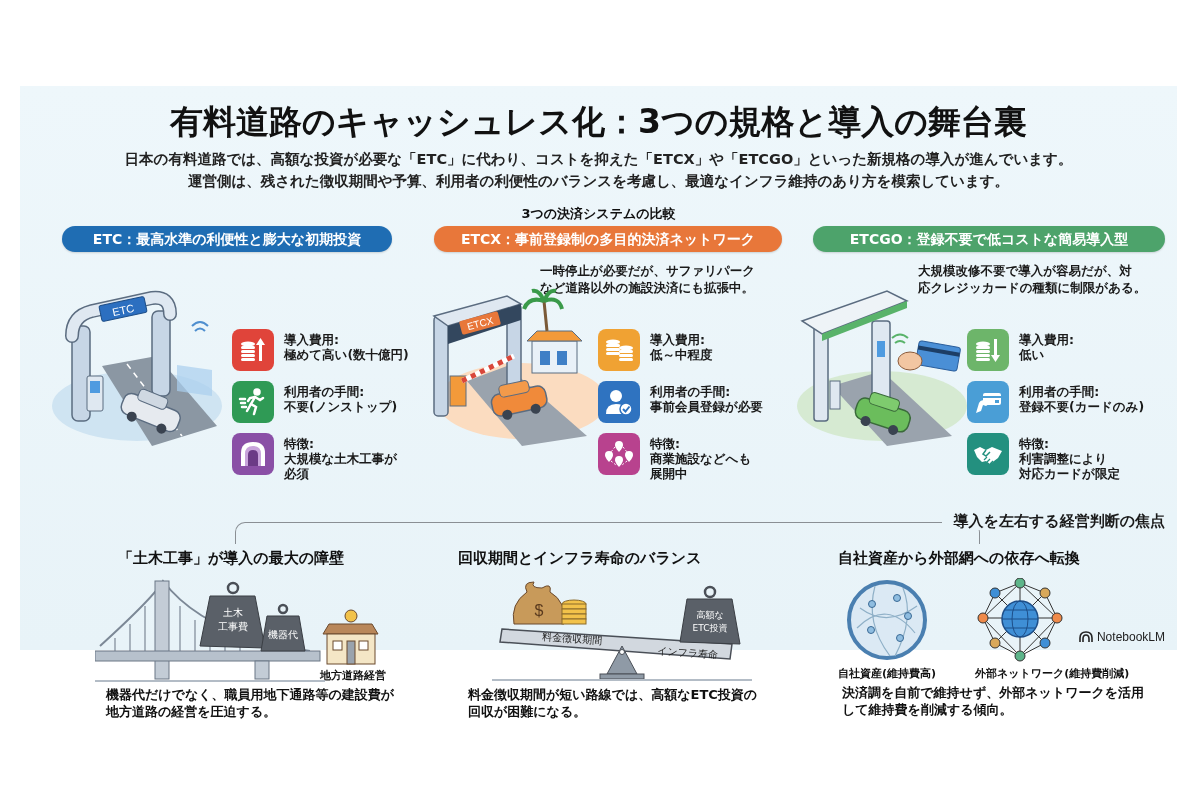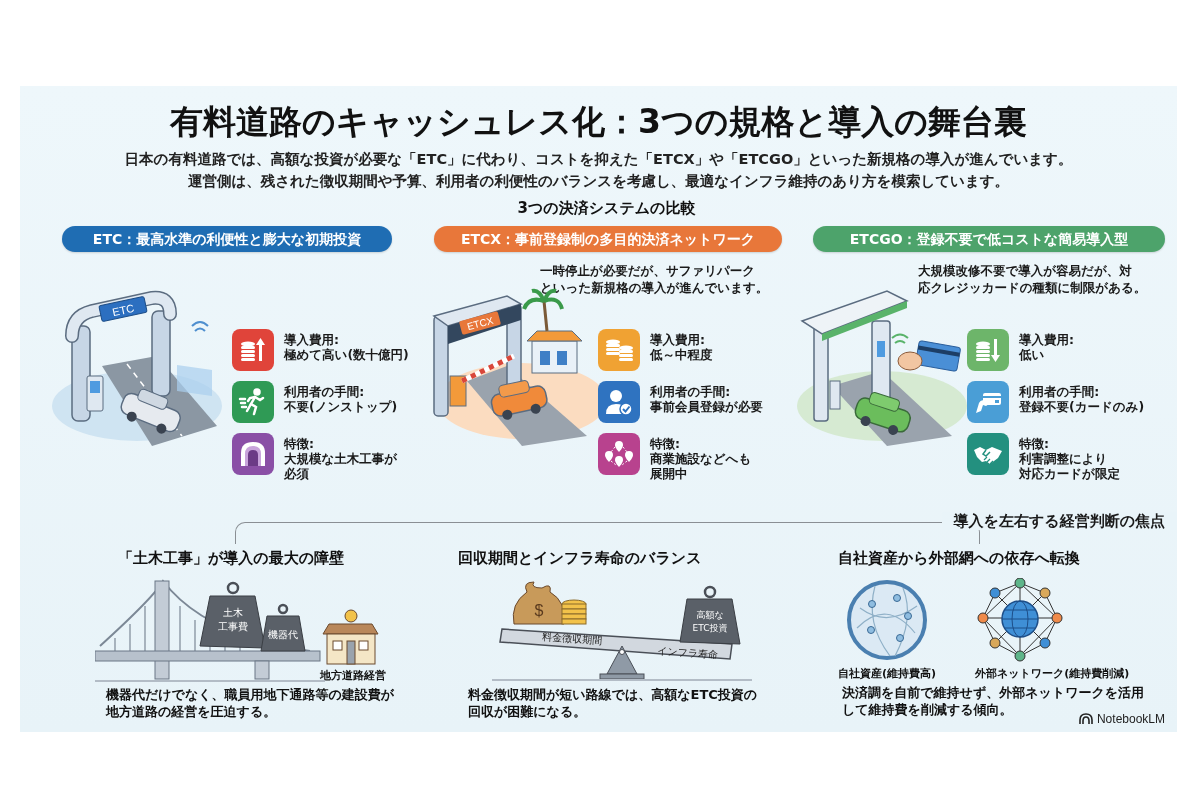--- a/index.html
+++ b/index.html
@@ -1,33 +1,33 @@
 <!DOCTYPE html>
 <html><head>
 <meta charset="utf-8">
 <style>
   * { box-sizing: border-box; margin: 0; padding: 0; }
   html, body { width: 1200px; height: 800px; background: #ffffff; overflow: hidden; }
   body { font-family: "DejaVu Sans", "Liberation Sans", sans-serif; color: #1a1a1a; position: relative; }
 
   .card {
-    position: absolute; left: 20px; top: 86px; width: 1157px; height: 646px;
+    position: absolute; left: 20px; top: 86px; width: 1157px; height: 564px;
     background: linear-gradient(180deg, #eef7fb 0%, #e8f3f8 100%);
   }
   .title {
     position: absolute; left: 0; top: 14px; width: 100%; text-align: center;
     font-size: 33px; font-weight: bold; letter-spacing: 0px; color: #111;
   }
   .subtitle {
     position: absolute; left: 0; top: 62px; width: 100%; text-align: center;
     font-size: 14.5px; line-height: 22px; color: #222; font-weight: bold;
   }
   .section-heading {
-    position: absolute; left: 0; top: 113px; width: 100%; text-align: center;
-    font-size: 15px; font-weight: bold; color: #111; margin-left: 8px;
+    position: absolute; left: 0; top: 119px; width: 100%; text-align: center;
+    font-size: 13px; font-weight: bold; color: #111;
   }
 
   .pill {
     position: absolute; height: 26px; border-radius: 13px; color: #fff;
     font-size: 14px; font-weight: bold; line-height: 26px; text-align: center;
     white-space: nowrap; box-shadow: 0 1px 2px rgba(0,0,0,0.15);
   }
   .pill.blue { background: #1f6db3; left: 42px; top: 140px; width: 330px; }
   .pill.orange { background: #e8773a; left: 414px; top: 140px; width: 348px; }
   .pill.green { background: #4da36b; left: 793px; top: 140px; width: 352px; }
@@ -88,21 +88,21 @@
     <div>運営側は、残された徴収期間や予算、利用者の利便性のバランスを考慮し、最適なインフラ維持のあり方を模索しています。</div>
   </div>
 
   <div class="section-heading">3つの決済システムの比較</div>
 
   <div class="pill blue">ETC：最高水準の利便性と膨大な初期投資</div>
   <div class="pill orange">ETCX：事前登録制の多目的決済ネットワーク</div>
   <div class="pill green">ETCGO：登録不要で低コストな簡易導入型</div>
 
   <div class="desc" style="left:520px; top:176px;">一時停止が必要だが、サファリパーク
-といった新規格の導入が進んでいます。</div>
+など道路以外の施設決済にも拡張中。</div>
   <div class="desc" style="left:898px; top:176px;">大規模改修不要で導入が容易だが、対
 応クレジッカードの種類に制限がある。</div>
 
   <div class="illus" style="left:22px; top:200px; width:180px; height:160px;">
     <svg width="180" height="160" viewBox="0 0 180 160">
       <ellipse cx="95" cy="120" rx="85" ry="35" fill="#cfe4f2"></ellipse>
       <polygon points="60,80 115,70 175,140 110,160" fill="#8b97a3"></polygon>
       <line x1="85" y1="78" x2="140" y2="150" stroke="#ffffff" stroke-width="1.5" stroke-dasharray="6 5"></line>
       <rect x="30" y="40" width="18" height="95" rx="6" fill="#c7d6e6" stroke="#5b6c80" stroke-width="1.5"></rect>
       <rect x="110" y="25" width="18" height="85" rx="6" fill="#c7d6e6" stroke="#5b6c80" stroke-width="1.5"></rect>

